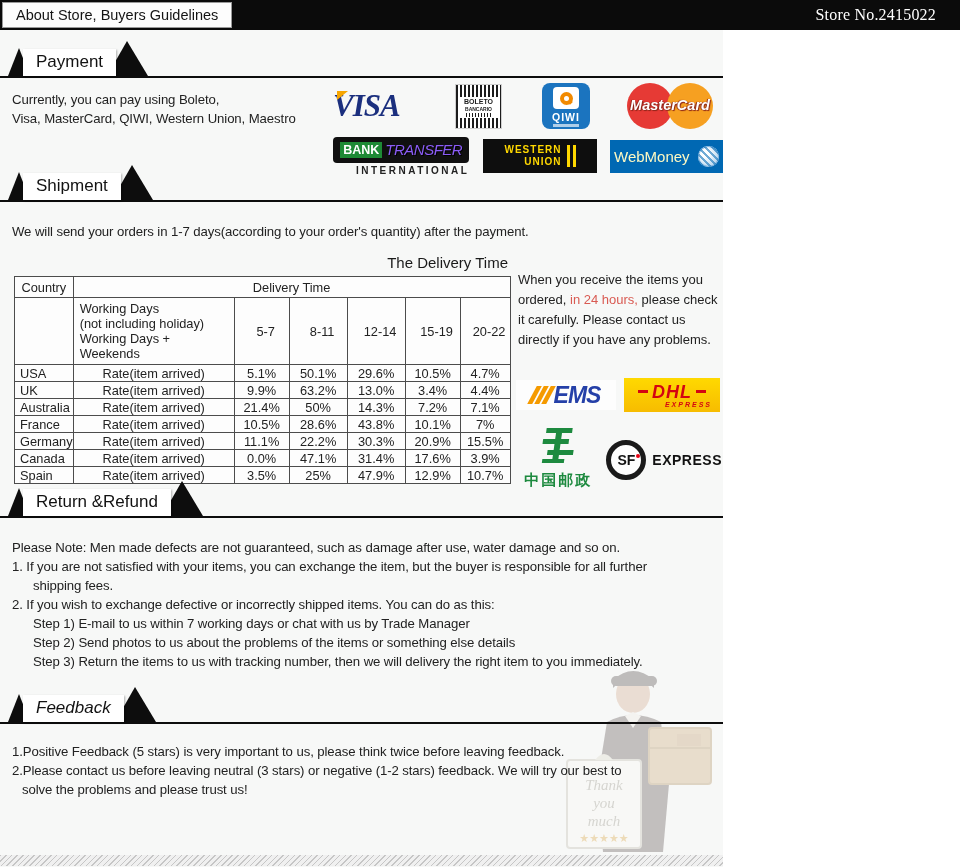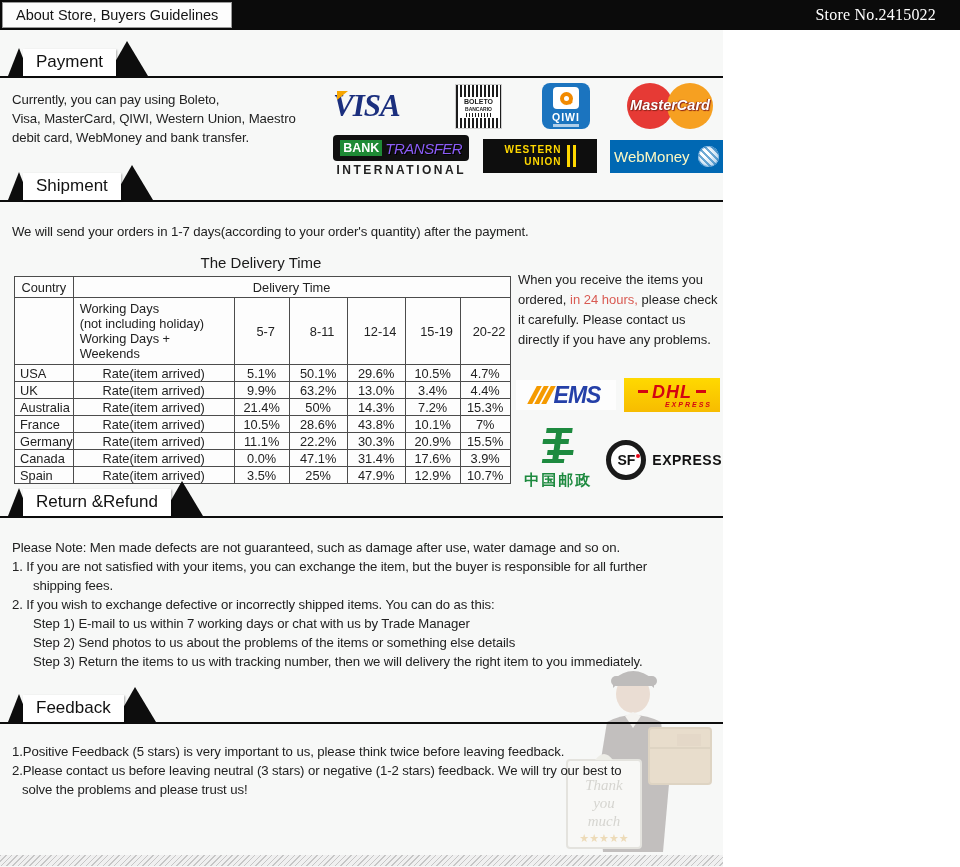--- a/index.html
+++ b/index.html
@@ -17,21 +17,21 @@
   
   .sec-head { position:absolute; left:0; width:723px; height:38px; border-bottom:2px solid #0d0d0d; display:flex; align-items:flex-end; padding-left:8px; z-index:3; }
   .tri { width:0; height:0; }
   .tri-l { border-left:11px solid transparent; border-right:11px solid transparent; border-bottom:28px solid #0d0d0d; margin-right:-7px; }
   .sec-label { background:#fff; padding:3px 13px 4px; font-size:17px; color:#121212; position:relative; z-index:1; box-shadow:1px 1px 2px rgba(0,0,0,.3); white-space:nowrap; }
   .tri-r { border-left:20px solid transparent; border-right:21px solid transparent; border-bottom:35px solid #0d0d0d; margin-left:-9px; }
 
   .head-payment  { top:10px; }
   .head-shipment { top:134px; }
   .head-return   { top:450px; }
-  .head-feedback { top:656px; }
+  .head-feedback { top:656px;font-style:italic; }
 
   .body-text { font-size:13.2px; line-height:19px; color:#222; letter-spacing:-.1px; }
 
   
   .pay-text { position:absolute; left:12px; top:60px; width:320px; }
   .pay-icons { position:absolute; left:333px; top:52px; width:390px; }
   .pay-row { display:flex; align-items:center; }
   .pay-row1 { height:48px; }
   .pay-row2 { height:40px; margin-top:6px; }
 
@@ -54,38 +54,38 @@
   .logo-mc { position:relative; width:86px; height:50px; }
   .mc-c { position:absolute; top:2px; width:46px; height:46px; border-radius:50%; }
   .mc-red { left:0; background:#e63a35; }
   .mc-org { right:0; background:#f6a021; }
   .mc-word { position:absolute; top:16px; left:0; width:100%; text-align:center; color:#fff; font-style:italic; font-weight:bold; font-size:14.5px; text-shadow:1px 1px 1px #8c2418, -1px 0 1px #8c2418; }
 
   .logo-bank { width:142px; margin-right:14px; }
   .bank-box { height:26px; background:#101010; border-radius:4px; display:flex; align-items:center; justify-content:center; gap:3px; padding:0 4px; }
   .bank-b { background:#1e8a35; color:#fff; font-weight:bold; font-size:12.5px; padding:1px 3px; line-height:14px; }
   .bank-t { color:#8b5cf6; font-style:italic; font-weight:400; font-size:15px; letter-spacing:-.5px; text-shadow:1px 1px 0 #000; }
-  .bank-i { text-align:center; font-size:12px; font-weight:bold; letter-spacing:2.5px; color:#222; margin-top:2px; }
+  .bank-i { text-align:right; font-size:10px; font-weight:bold; letter-spacing:2.5px; color:#222; margin-top:2px; }
 
   .logo-wu { width:118px; height:34px; background:#0e0e0e; display:flex; align-items:center; justify-content:center; gap:5px; margin-right:13px; }
   .wu-words { color:#ffd800; font-weight:900; font-size:10px; line-height:12px; letter-spacing:1px; text-align:right; }
   .wu-bars { display:flex; gap:3px; }
   .wu-bars i { display:block; width:3px; height:22px; background:#ffd800; }
 
   .logo-wm { width:118px; height:33px; background:#0068b3; display:flex; align-items:center; justify-content:center; gap:8px; }
   .wm-word { color:#fef9c3; font-size:15px; font-weight:normal; }
   .wm-globe { width:21px; height:21px; border-radius:50%; background:
       radial-gradient(circle at 35% 35%, #ffffff 0 20%, #cfe4f4 55%, #9cc4e4 100%);
       box-shadow:inset 0 0 0 1px #7fb2dd; position:relative; overflow:hidden; }
   .wm-globe::before { content:""; position:absolute; inset:0;
       background:repeating-linear-gradient(45deg, transparent 0 3px, rgba(0,104,179,.55) 3px 5px); }
 
   
   .ship-intro { position:absolute; left:12px; top:192px; width:700px; }
-  .table-title { position:absolute; left:14px; top:224px; width:494px; text-align:center; font-size:15px; color:#1a1a1a; }
+  .table-title { position:absolute; left:14px; top:224px; width:494px; text-align:right; font-size:15px; color:#1a1a1a; }
   .dtable { position:absolute; left:14px; top:246px; border-collapse:collapse; background:#fdfdfd; }
   .dtable td, .dtable th { border:1px solid #4c4c4c; font-weight:normal; font-size:12.8px; color:#222; }
   .th-main { height:21px; text-align:center; }
   .td-desc { padding:3px 6px; font-size:12.6px; line-height:15px; }
   .td-time { text-align:center;padding-left:8px; }
   .row2 td { height:50px; }
   .td-country { padding-left:5px; height:17px; }
   .td-ratelabel { text-align:center; }
   .td-val { text-align:center; }
 
@@ -161,21 +161,20 @@
 
   <div class="sec-head head-payment">
     <div class="tri tri-l"></div>
     <div class="sec-label">Payment</div>
     <div class="tri tri-r"></div>
   </div>
 
   <div class="pay-text body-text">
     <div>Currently, you can pay using Boleto,</div>
     <div>Visa, MasterCard, QIWI, Western Union, Maestro</div>
-    <div>debit card, WebMoney and bank transfer.</div>
   </div>
 
   <div class="pay-icons">
     <div class="pay-row pay-row1">
       <div class="logo-visa">
         <span class="visa-flame"></span>
         <span>VISA</span>
       </div>
       <div class="logo-boleto">
         <div class="boleto-band">
@@ -279,21 +278,21 @@
           <td class="td-val">3.4%</td>
           <td class="td-val">4.4%</td>
         </tr>
         <tr>
           <td class="td-country">Australia</td>
           <td class="td-ratelabel">Rate(item arrived)</td>
           <td class="td-val">21.4%</td>
           <td class="td-val">50%</td>
           <td class="td-val">14.3%</td>
           <td class="td-val">7.2%</td>
-          <td class="td-val">15.3%</td>
+          <td class="td-val">7.1%</td>
         </tr>
         <tr>
           <td class="td-country">France</td>
           <td class="td-ratelabel">Rate(item arrived)</td>
           <td class="td-val">10.5%</td>
           <td class="td-val">28.6%</td>
           <td class="td-val">43.8%</td>
           <td class="td-val">10.1%</td>
           <td class="td-val">7%</td>
         </tr>

